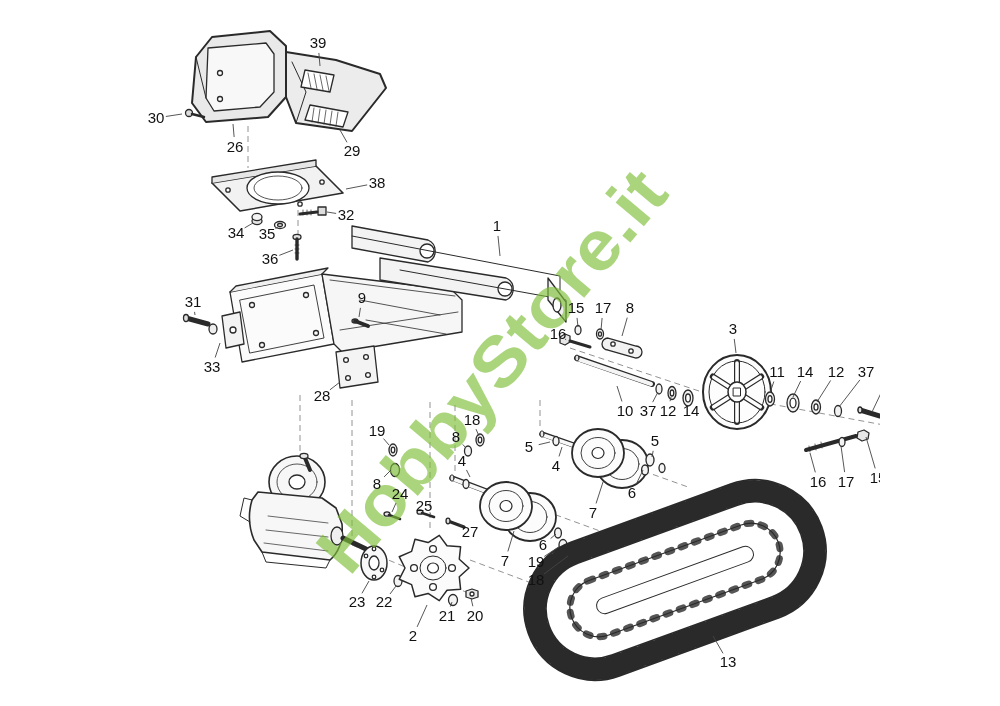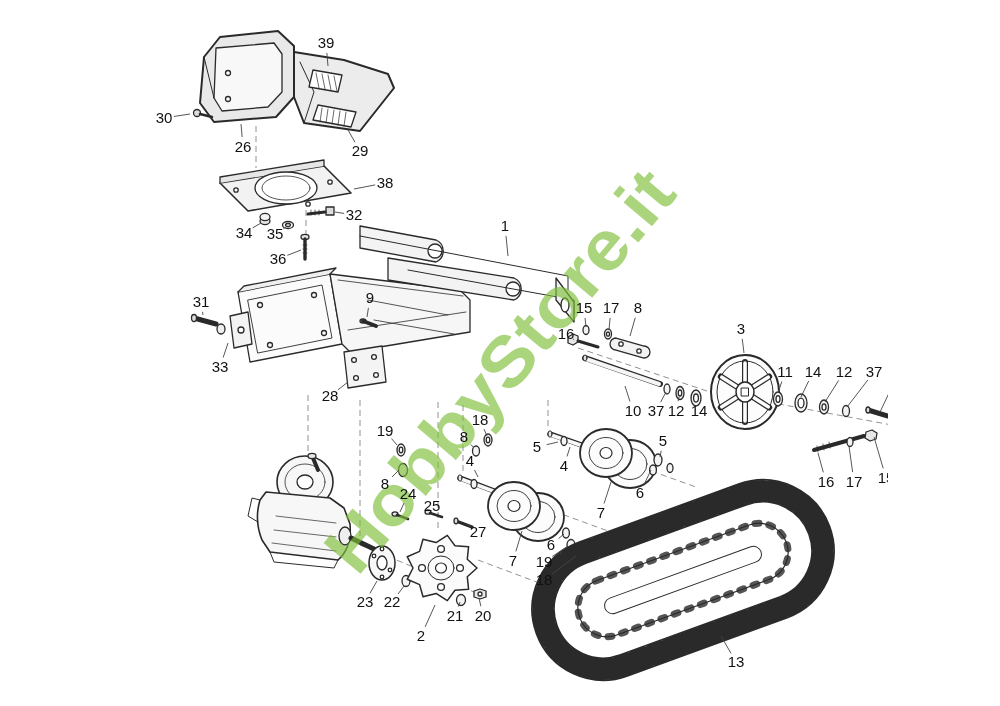--- a/index.html
+++ b/index.html
@@ -2,21 +2,20 @@
 <html><head>
 <meta charset="utf-8">
 <style>
   html,body{margin:0;padding:0;background:#ffffff;}
   .stage{
     position:relative;
     width:880px;height:706px;
     background:#ffffff;
     overflow:hidden;
     font-family:"Liberation Sans",sans-serif;
-    padding-left:8px;
   }
   svg{display:block;}
   .art{stroke:#2a2a2a;stroke-width:1.3;fill:none;stroke-linejoin:round;stroke-linecap:round;}
   .proj{stroke:#777;stroke-width:0.8;stroke-dasharray:6 4;fill:none;}
   #labels text{
     font-family:"Liberation Sans",sans-serif;
     font-size:15px;fill:#111;text-anchor:middle;
   }
   #labels line{stroke:#444;stroke-width:0.9;}
   .watermark{

